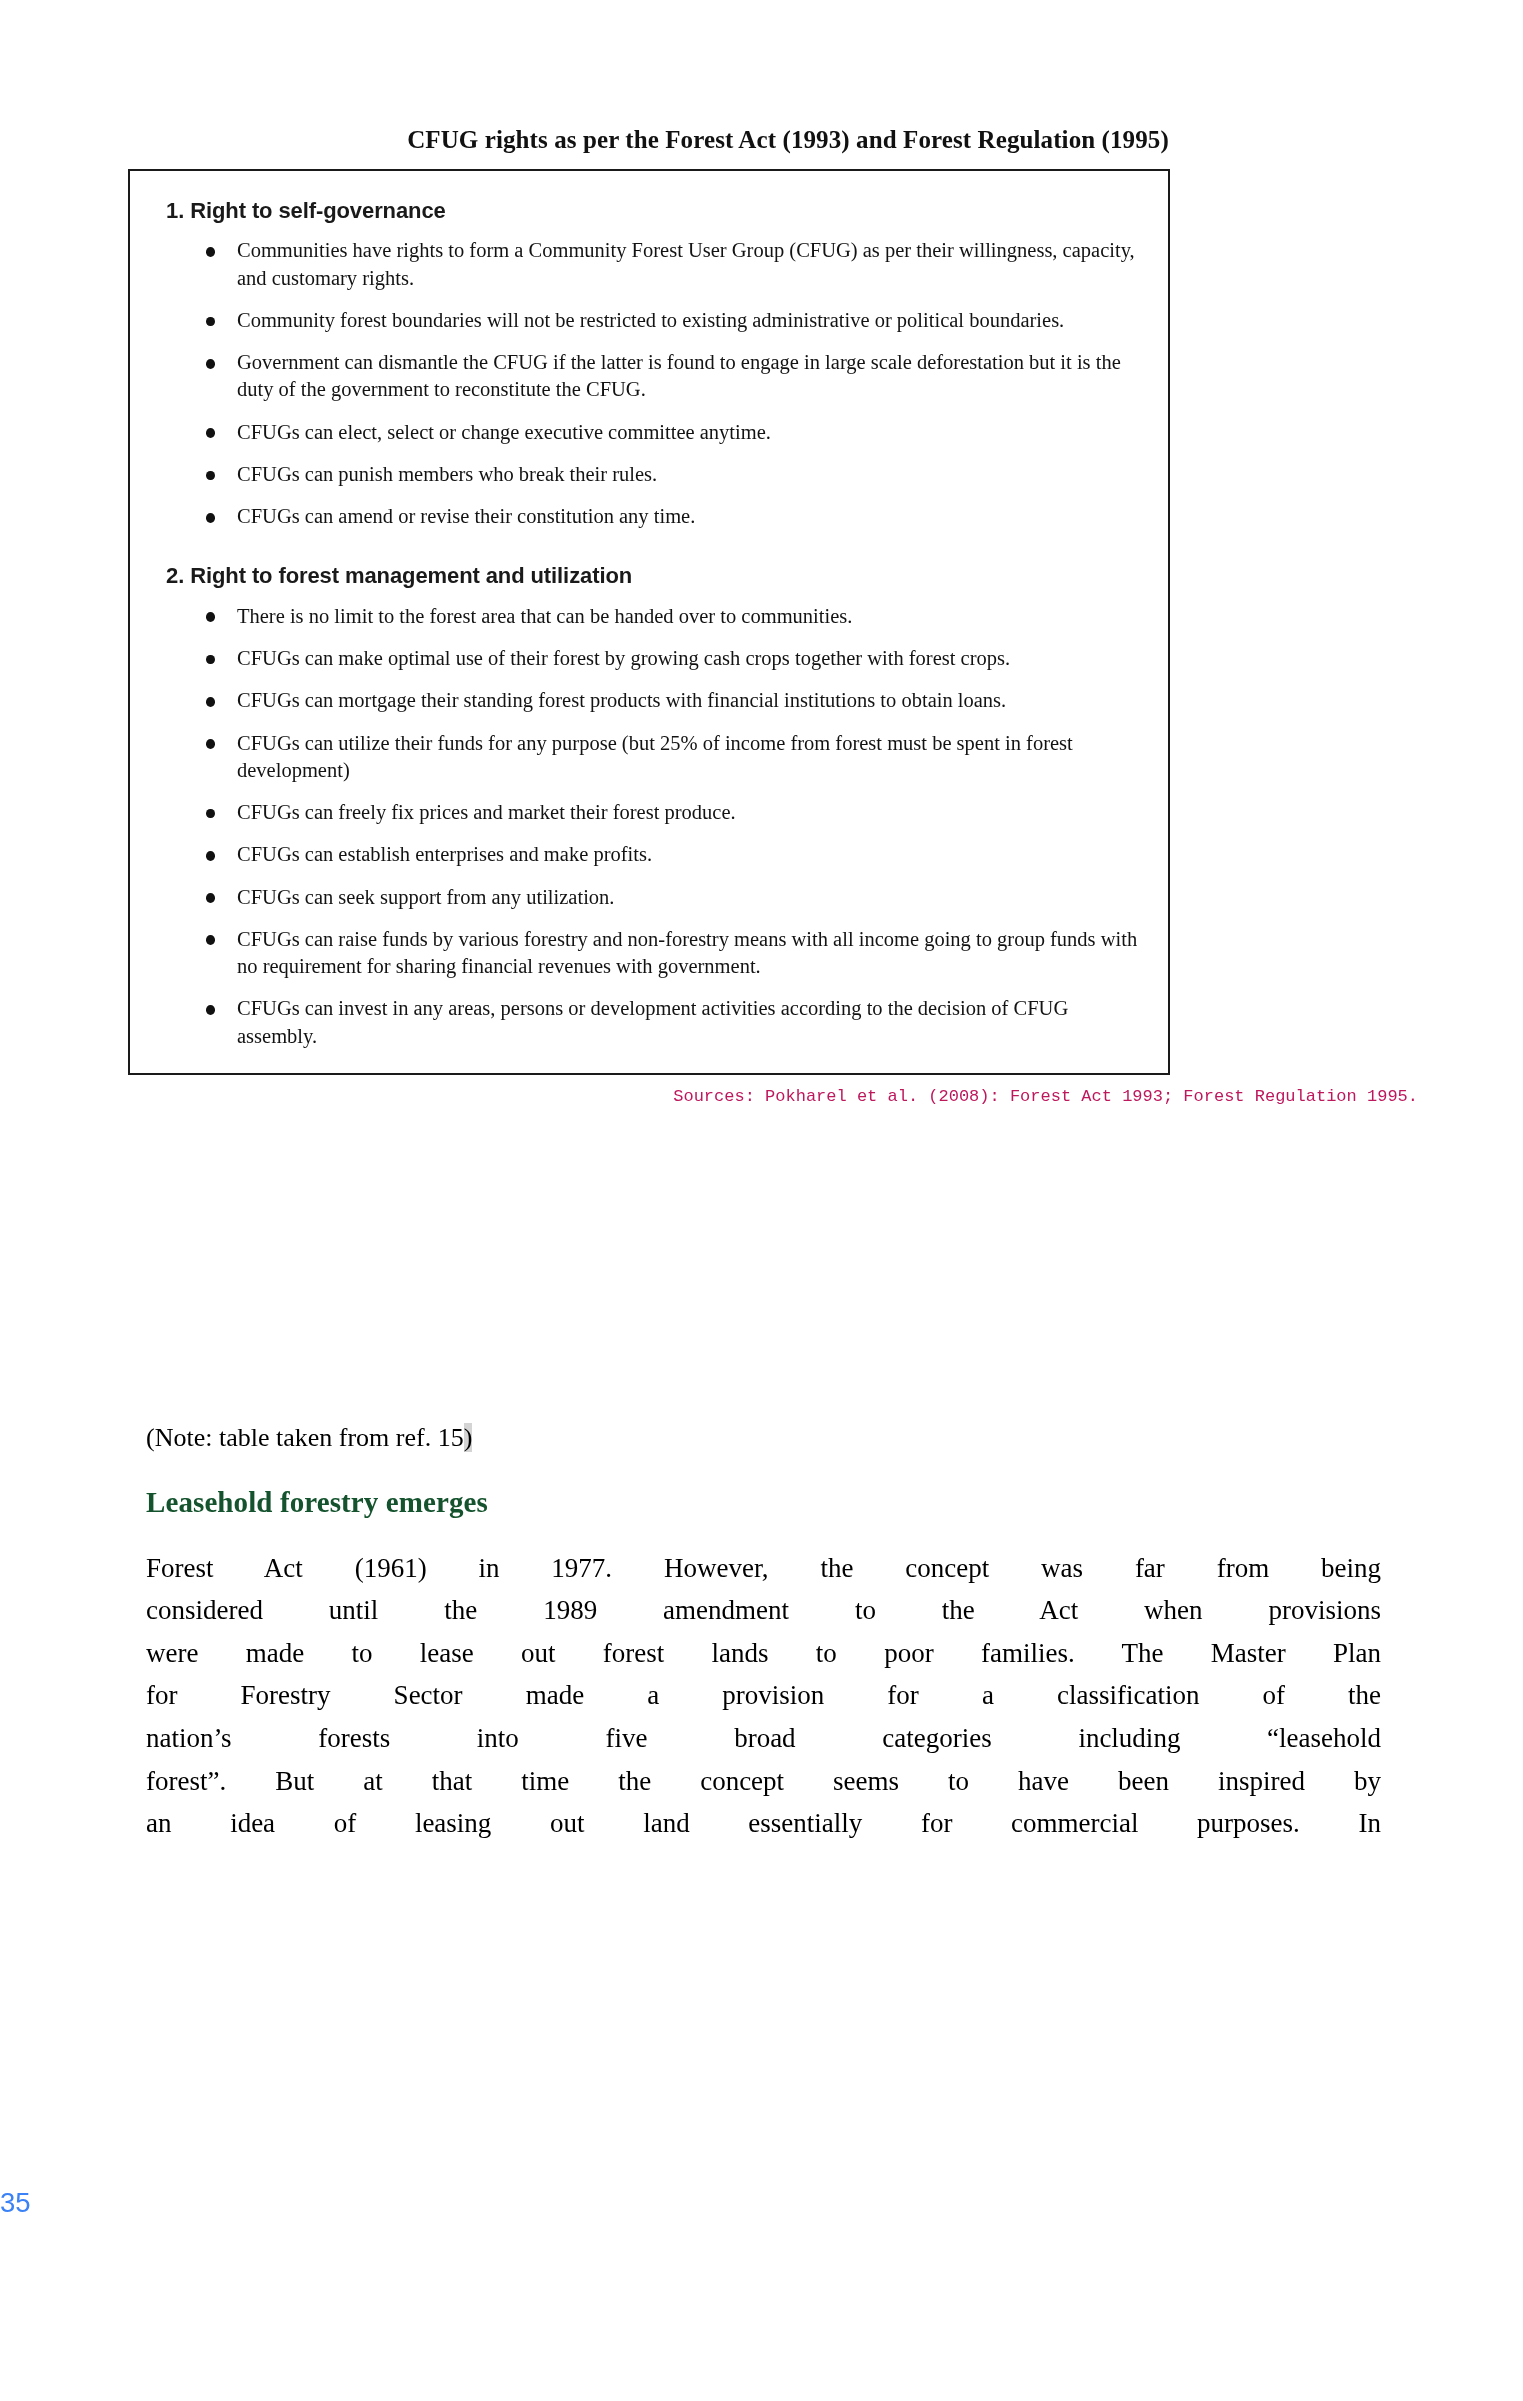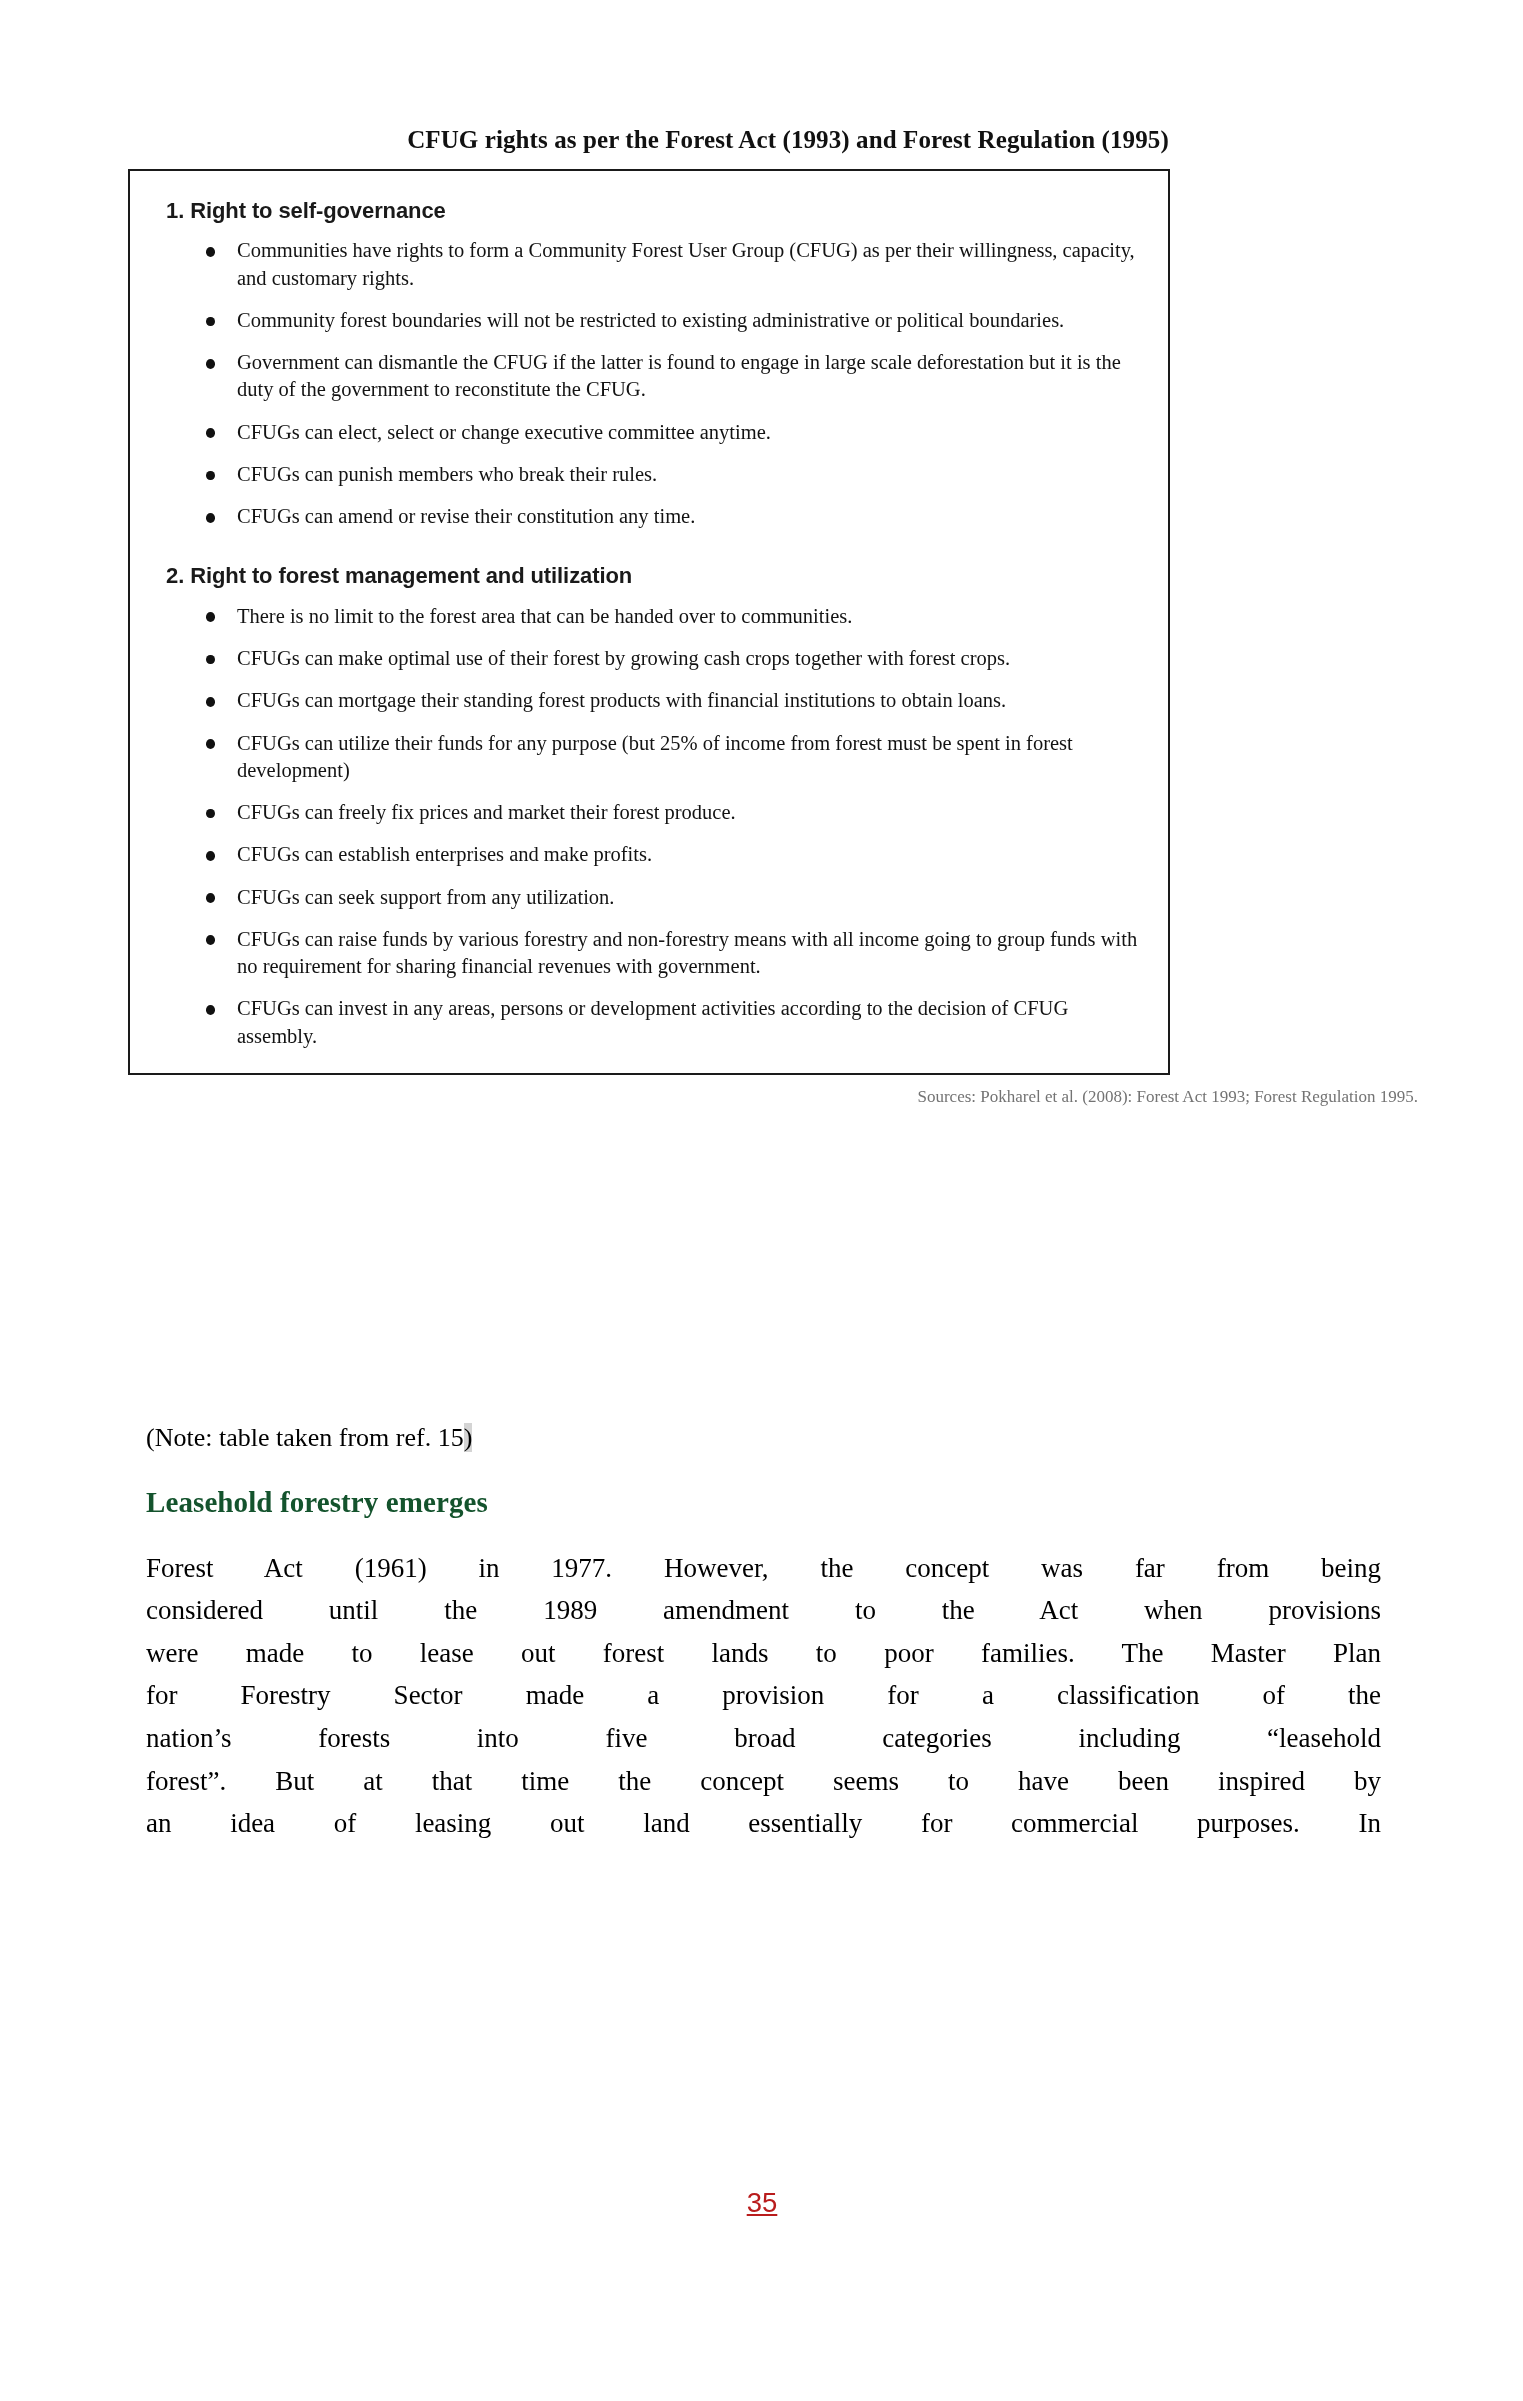--- a/index.html
+++ b/index.html
@@ -92,24 +92,24 @@
     top: 9.7px;
     width: 9px;
     height: 9.7px;
     background: #111111;
     border-radius: 50%;
   }
 
   .sources-line {
     text-align: right;
     font-size: 17px;
-    color: #737373;
+    color: #be185d;
     padding-top: 12px;
     padding-right: 3px;
-    font-family: Liberation Serif, serif;
+    font-family: Liberation Mono, monospace;
   }
 
   
 
   .body-area {
     position: absolute;
     left: 146px;
     top: 1422px;
     width: 1235px;
   }
@@ -153,25 +153,24 @@
     text-align-last: justify;
   }
 
   
 
   .page-number {
     position: absolute;
     left: 0;
     right: 0;
     top: 2187px;
-    text-align: center;
+    text-align: left;
     font-family: "Liberation Sans", "DejaVu Sans", sans-serif;
     font-size: 27.5px;
-    color: #b91c1c;
-    text-decoration: underline;
+    color: #3b82f6;
   }
 </style>
 </head>
 <body>
 
 <div class="page">
 
   <div class="figure-block">
 
     <div class="figure-title">CFUG rights as per the Forest Act (1993) and Forest Regulation (1995)</div>

